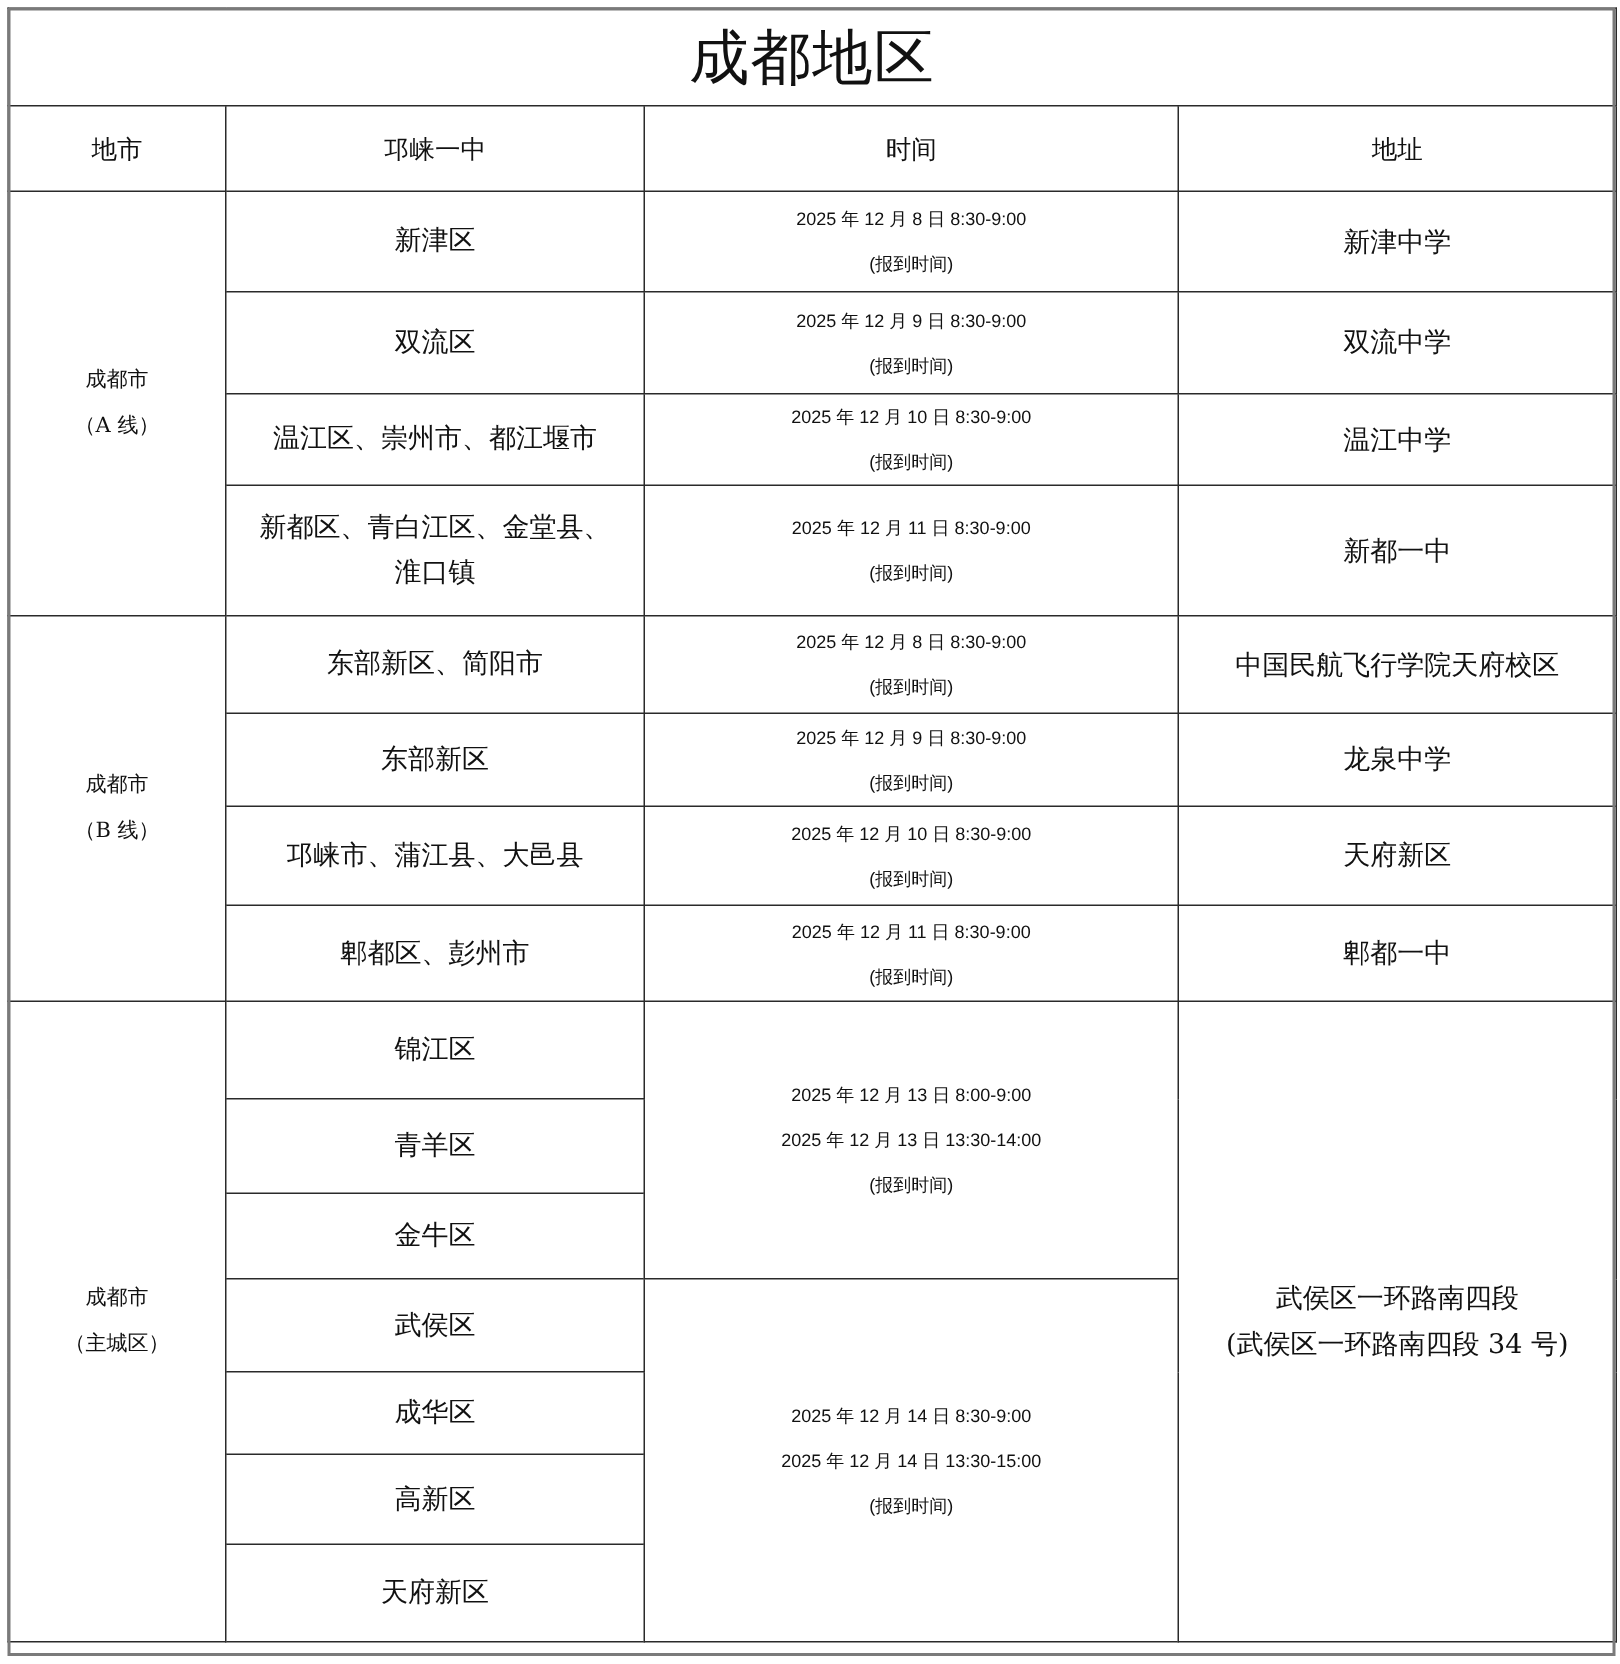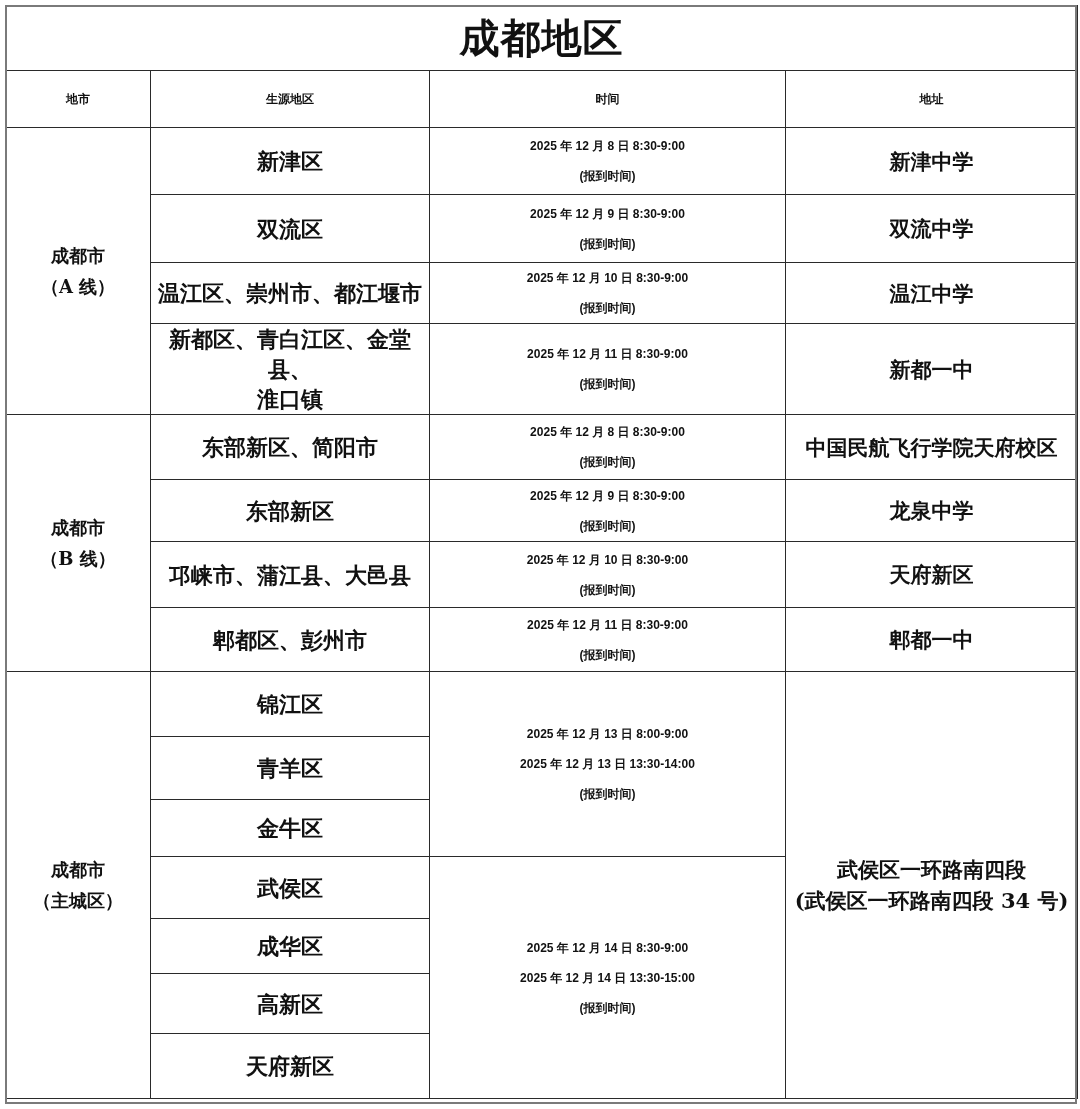--- a/index.html
+++ b/index.html
@@ -21,63 +21,63 @@
       top: 5px;
       width: 1072px;
       border-collapse: collapse;
       table-layout: fixed;
     }
     table.schedule td, table.schedule th {
       border: 1.5px solid #2a2a2a;
       text-align: center;
       vertical-align: middle;
       padding: 0;
-      font-weight: bold;
+      font-weight: normal;
     }
     .outer-border {
       position: absolute;
       left: 5px;
       top: 5px;
       width: 1072px;
       height: 1099px;
       border: 2px solid #7a7a7a;
       box-sizing: border-box;
       pointer-events: none;
     }
     .title-cell {
       height: 64px;
       font-family: "DejaVu Serif", "Liberation Serif", serif;
       font-size: 40px;
       font-weight: bold;
       letter-spacing: 1px;
     }
     .head-cell {
       height: 56px;
-      font-size: 12px;
+      font-size: 17px;
       font-weight: bold;
     }
     .region-cell {
+      font-size: 14px;
+      line-height: 31px;
+      font-weight: bold;
+    }
+    .area-cell {
       font-size: 18px;
-      line-height: 31px;
-      font-weight: bold;
-    }
-    .area-cell {
-      font-size: 22px;
       line-height: 30px;
       font-weight: bold;
       margin-left: 48px;
     }
     .time-cell {
       font-family: "Liberation Sans", "DejaVu Sans", sans-serif;
       font-weight: bold;
       font-size: 12px;
       line-height: 30px;
     }
     .addr-cell {
-      font-size: 21px;
+      font-size: 18px;
       line-height: 31px;
       font-weight: bold;
     }
     .line { display: block; }
   </style>
 </head>
 <body>
 
 <table class="schedule">
   <colgroup>
@@ -85,21 +85,21 @@
     <col style="width:279px">
     <col style="width:356px">
     <col style="width:292px">
   </colgroup>
   <tbody>
     <tr>
       <td colspan="4" class="title-cell">成都地区</td>
     </tr>
     <tr>
       <td class="head-cell">地市</td>
-      <td class="head-cell">生源地区</td>
+      <td class="head-cell">邛崃一中</td>
       <td class="head-cell">时间</td>
       <td class="head-cell">地址</td>
     </tr>
 
     <tr style="height:67px">
       <td rowspan="4" class="region-cell">
         <span class="line">成都市</span>
         <span class="line">（A 线）</span>
       </td>
       <td class="area-cell">新津区</td>

